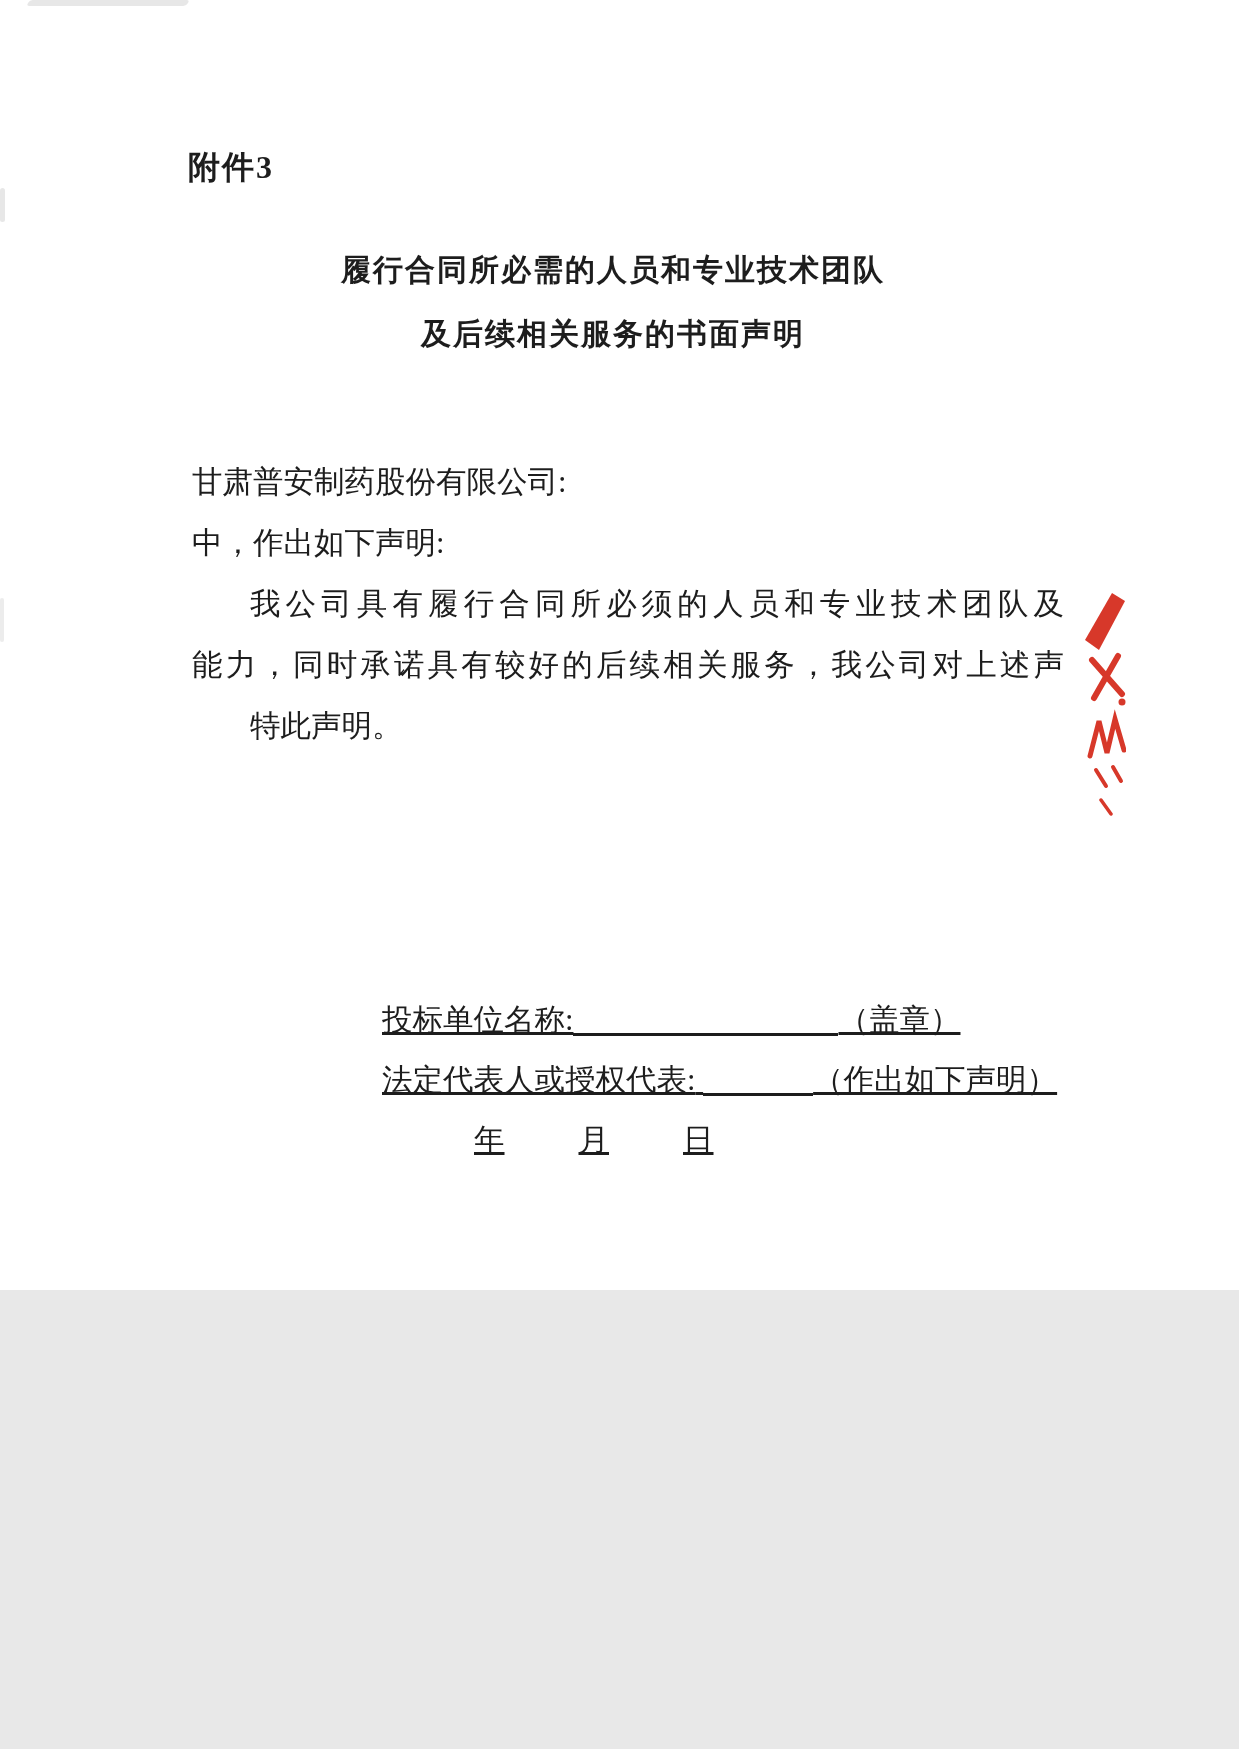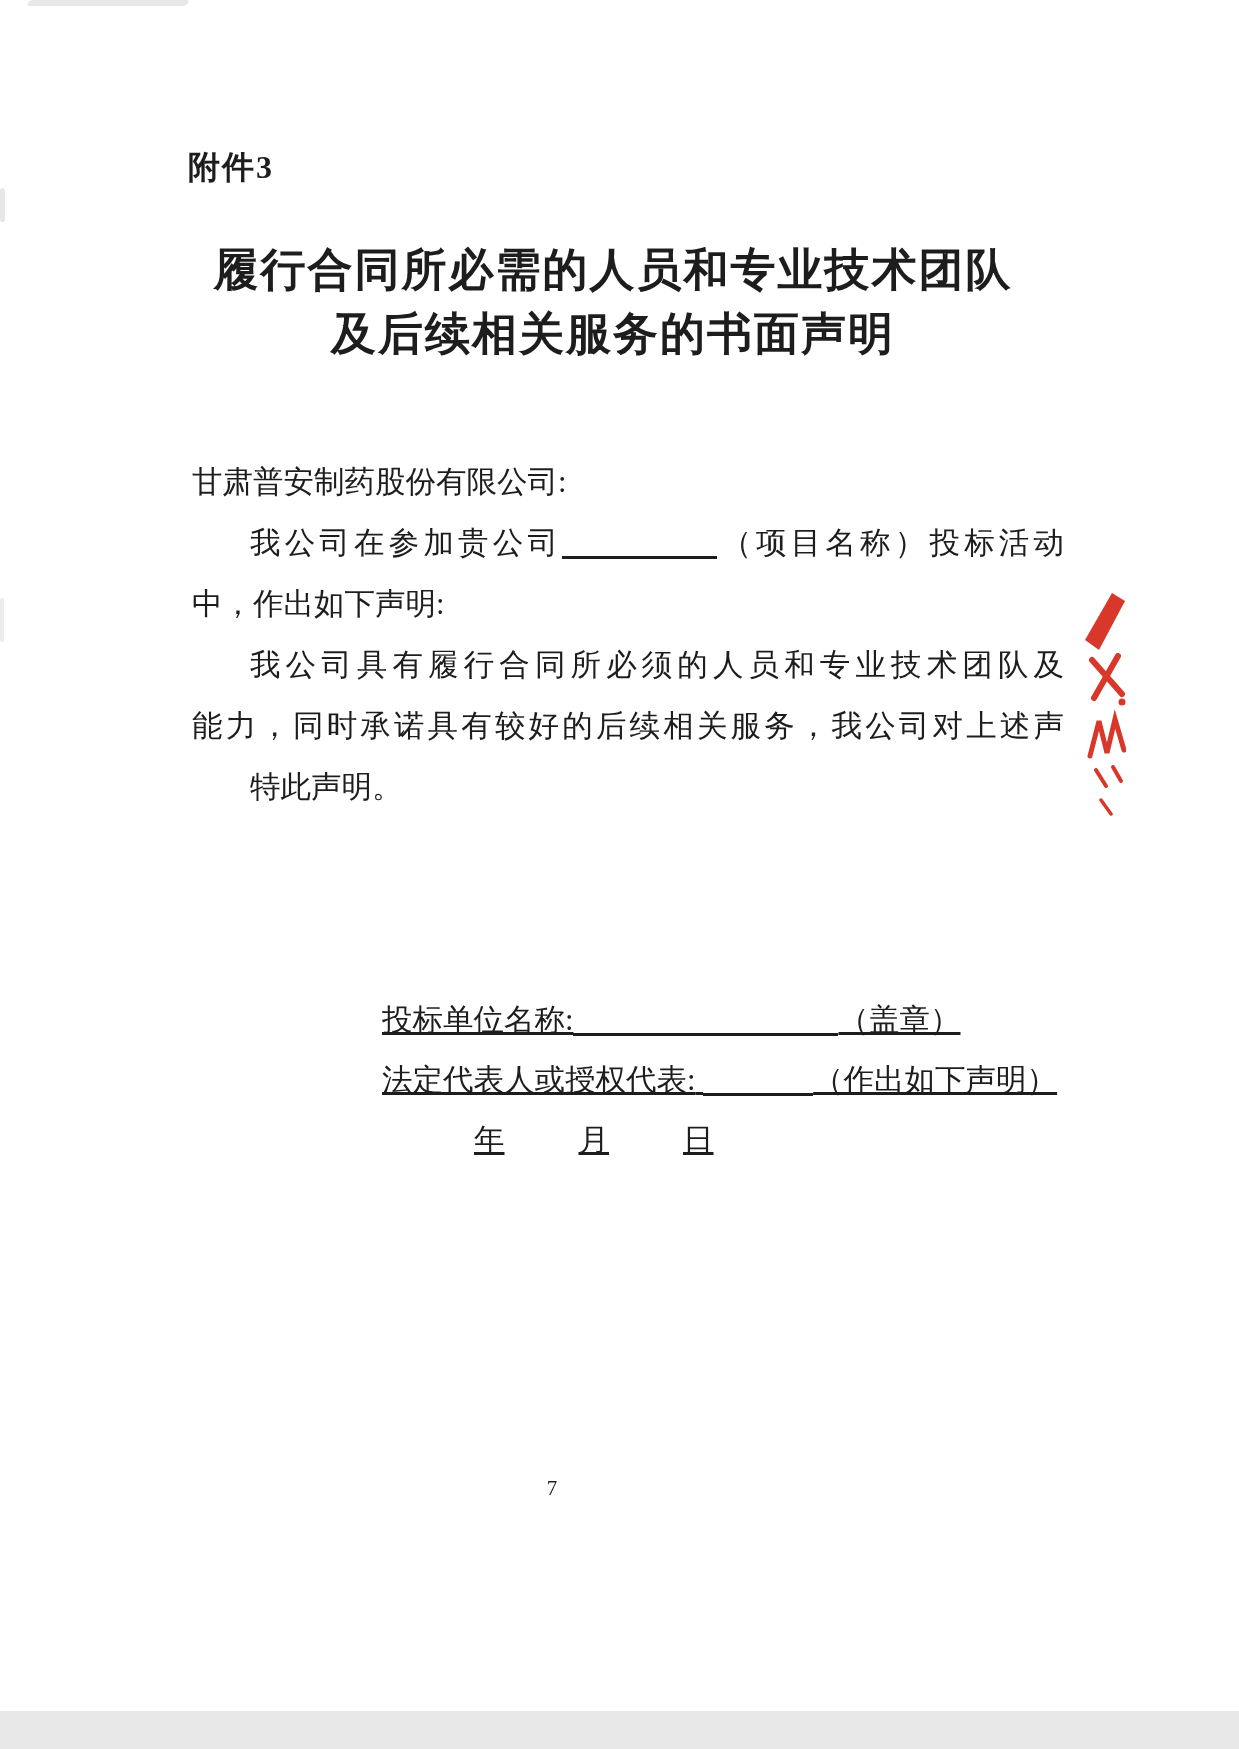--- a/index.html
+++ b/index.html
@@ -1,19 +1,19 @@
 <!DOCTYPE html>
 <html><head>
 <meta charset="utf-8">
 <style>
   html, body { margin: 0; padding: 0; background: #e8e8e8; }
   .page {
     position: relative;
     width: 1239px;
-    height: 1711px;
+    height: 1290px;
     margin: 0 auto;
     background: #ffffff;
     overflow: hidden;
     font-family: "Liberation Serif", "DejaVu Serif", serif;
     color: #1d1d1d;
   }
 
   
   .attachment-label {
     position: absolute;
@@ -24,21 +24,21 @@
     letter-spacing: 2px;
   }
 
   
   .title-block {
     position: absolute;
     left: 177px;
     top: 238px;
     width: 872px;
     text-align: center;
-    font-size: 45px;
+    font-size: 30px;
     font-weight: 900;
     line-height: 64px;
     letter-spacing: 2px;
   }
 
   
   .body-block {
     position: absolute;
     left: 192px;
     top: 452px;
@@ -116,23 +116,20 @@
   <div class="attachment-label">附件3</div>
 
   <div class="title-block">
     <div>履行合同所必需的人员和专业技术团队</div>
     <div>及后续相关服务的书面声明</div>
   </div>
 
   <div class="body-block">
     <div class="bline">甘肃普安制药股份有限公司:</div>
 
-    <div class="bline ind j">
-      <span>我公司在参加贵公司</span><span class="uline w155"></span><span>（项目名称）投标活动</span>
-    </div>
 
     <div class="bline">中，作出如下声明:</div>
 
     <div class="bline ind j">我公司具有履行合同所必须的人员和专业技术团队及</div>
 
     <div class="bline j">能力，同时承诺具有较好的后续相关服务，我公司对上述声</div>
 
 
     <div class="bline ind">特此声明。</div>
   </div>

